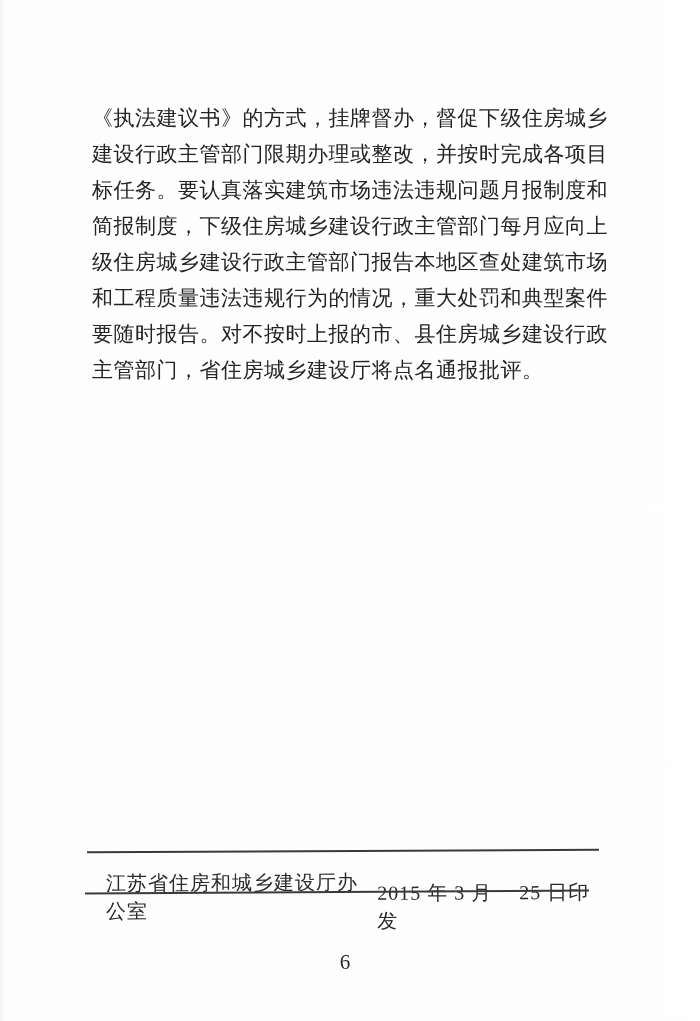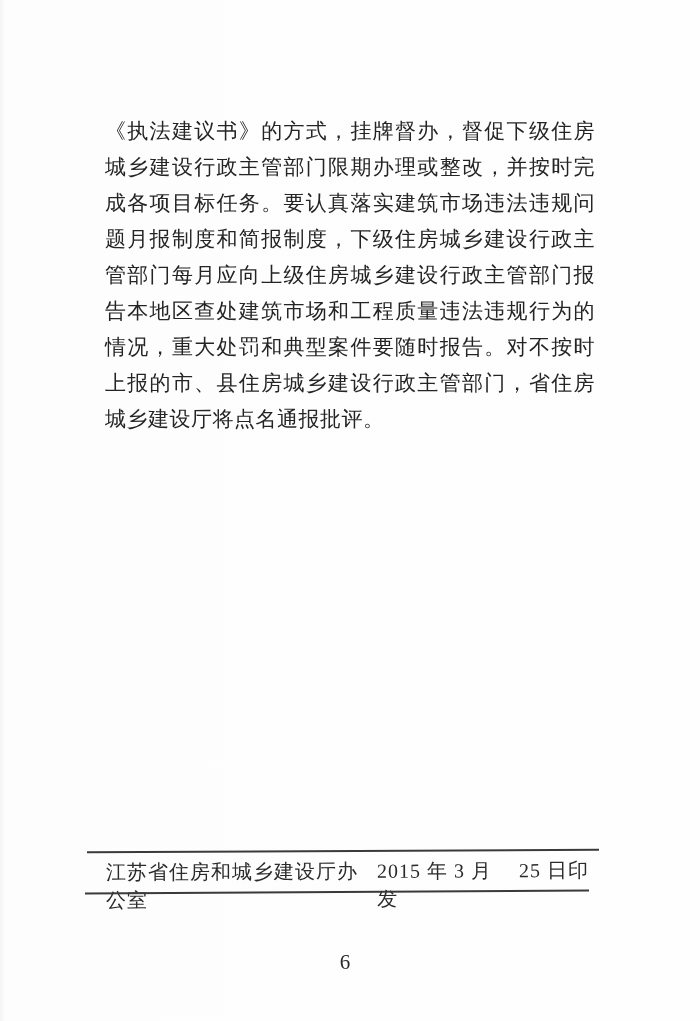--- a/index.html
+++ b/index.html
@@ -26,21 +26,21 @@
     top: 96px;
     width: 524px;
     font-size: 21px;
     line-height: 36px;
     text-align: justify;
     text-justify: inter-character;
     letter-spacing: 0.5px;
     color: #242424;
   }
   .body-text p {
-    margin: 17px;
+    margin: 4px;
     padding: 0;
   }
   .para-indent {
     text-indent: 2em;
   }
   .section-heading {
     font-family: "DejaVu Sans", "Liberation Sans", sans-serif;
     font-weight: 700;
     color: #1d1d1d;
   }
@@ -80,20 +80,21 @@
     color: #2a2a2a;
     transform: rotate(-0.25deg);
   }
   .footer-issuer {
     padding-left: 18px;
     letter-spacing: 1px;
   }
   .footer-date {
     padding-right: 6px;
     letter-spacing: 1px;
+    margin-top: 22px;
   }
   .page-number {
     position: absolute;
     left: 330px;
     top: 950px;
     width: 30px;
     text-align: center;
     font-size: 21px;
     color: #2b2b2b;
   }

